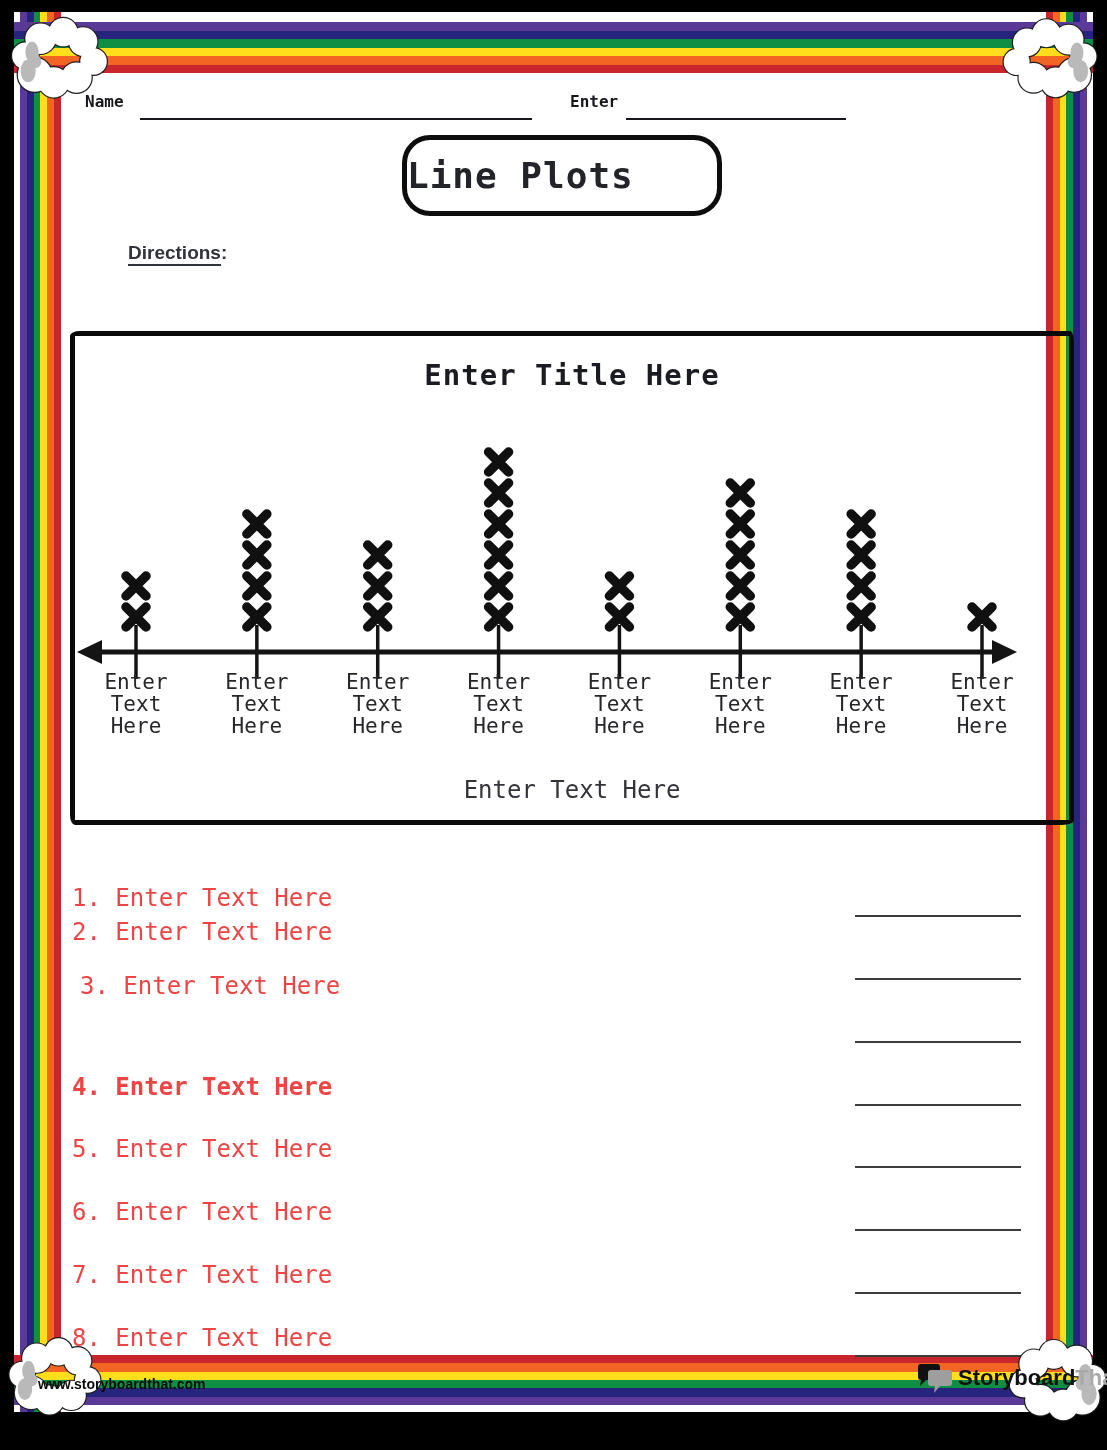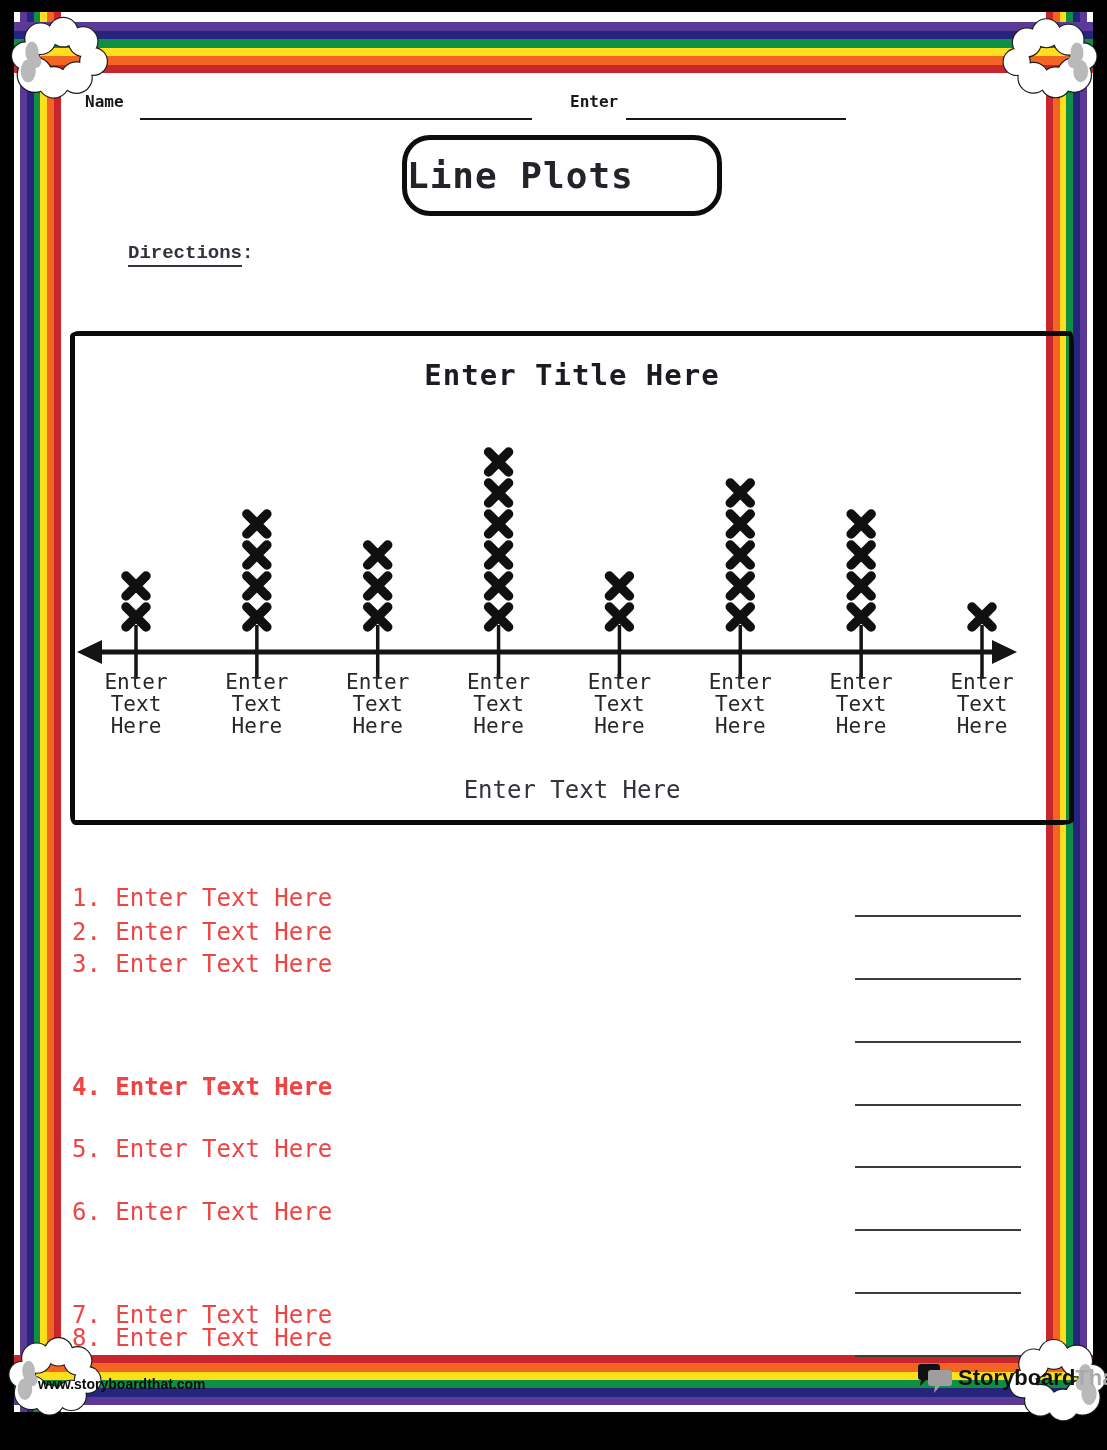--- a/index.html
+++ b/index.html
@@ -16,21 +16,21 @@
   .stripe-right{left:1032px;top:0;width:41px;height:1400px;flex-direction:row;}
 
   .cloud{position:absolute;z-index:5;}
 
   
   .field-label{position:absolute;font-size:16px;font-weight:bold;color:#17171c;}
   .blank-line{position:absolute;border-bottom:2px solid #17171c;}
   .title-box{position:absolute;left:388px;top:123px;width:310px;height:71px;
              border:5px solid #0d0d0d;border-radius:28px;display:flex;align-items:center;justify-content:flex-start;}
   .title-box span{font-size:36px;font-weight:bold;color:#23232a;letter-spacing:1px;}
-  .directions{position:absolute;left:114px;top:230px;font-family:Liberation Mono, monospace;
+  .directions{position:absolute;left:114px;top:230px;font-family:Liberation Sans, sans-serif;
               font-size:19px;font-weight:bold;color:#30333a;}
   .directions .u{border-bottom:2px solid #30333a;padding-bottom:1px;}
 
   
   .chart-box{position:absolute;left:56px;top:319px;width:954px;height:484px;
              border:5px solid #0a0a0a;border-radius:10px 4px 12px 5px / 5px 12px 5px 10px;padding-left:40px;}
   .chart-title{position:absolute;left:0;top:22px;width:100%;text-align:center;
                font-size:29px;font-weight:bold;color:#1b1b22;letter-spacing:1px;}
   #plot{position:absolute;left:0;top:90px;}
   .x-axis-label{position:absolute;left:0;top:440px;width:100%;text-align:center;
@@ -209,29 +209,29 @@
           <text x="907" y="263" text-anchor="middle" fill="#26262b" font-family="&quot;DejaVu Sans Mono&quot;,&quot;Liberation Mono&quot;,monospace" font-size="21"><tspan x="907" dy="0">Enter</tspan><tspan x="907" dy="22">Text</tspan><tspan x="907" dy="22">Here</tspan></text>
         </svg>
       <div class="x-axis-label">Enter Text Here</div>
     </div>
 
     <div id="questions">
         <div class="question-row" style="top: 872px;"><span>1. </span><span>Enter Text Here</span></div>
         <div class="answer-line" style="top: 903px;"></div>
         <div class="question-row" style="top: 906px;"><span>2. </span><span>Enter Text Here</span></div>
         <div class="answer-line" style="top: 965.86px;"></div>
-        <div class="question-row" style="top: 938px;"><span>3. </span><span>Enter Text Here</span></div>
+        <div class="question-row" style="top: 960px; margin-left: 8px;"><span>3. </span><span>Enter Text Here</span></div>
         <div class="answer-line" style="top: 1028.72px;"></div>
         <div class="question-row" style="top: 1060.58px; font-weight: bold;"><span>4. </span><span>Enter Text Here</span></div>
         <div class="answer-line" style="top: 1091.58px;"></div>
         <div class="question-row" style="top: 1123.44px;"><span>5. </span><span>Enter Text Here</span></div>
         <div class="answer-line" style="top: 1154.44px;"></div>
         <div class="question-row" style="top: 1186.3px; text-align: center;"><span>6. </span><span>Enter Text Here</span></div>
         <div class="answer-line" style="top: 1217.3px;"></div>
-        <div class="question-row" style="top: 1249.16px; margin-top: 40px;"><span>7. </span><span>Enter Text Here</span></div>
+        <div class="question-row" style="top: 1249.16px;"><span>7. </span><span>Enter Text Here</span></div>
         <div class="answer-line" style="top: 1280.16px;"></div>
         <div class="question-row" style="top: 1312.02px;"><span>8. </span><span>Enter Text Here</span></div>
         <div class="answer-line" style="top: 1343.02px;"></div>
       </div>
 
     <div class="site-url">www.storyboardthat.com</div>
     <div class="brand">
       <svg width="40" height="36" viewBox="0 0 40 36" style="margin-right:3px">
         <path d="M6 4 h16 a3 3 0 0 1 3 3 v10 a3 3 0 0 1 -3 3 h-11 l-6 6 l1 -6 a3 3 0 0 1 -3 -3 v-10 a3 3 0 0 1 3 -3 z" fill="#111"></path>
         <path d="M16 10 h18 a3 3 0 0 1 3 3 v10 a3 3 0 0 1 -3 3 h-9 l-6 7 l1 -7 h-4 a3 3 0 0 1 -3 -3 v-10 a3 3 0 0 1 3 -3 z" fill="#9e9e9e"></path>

